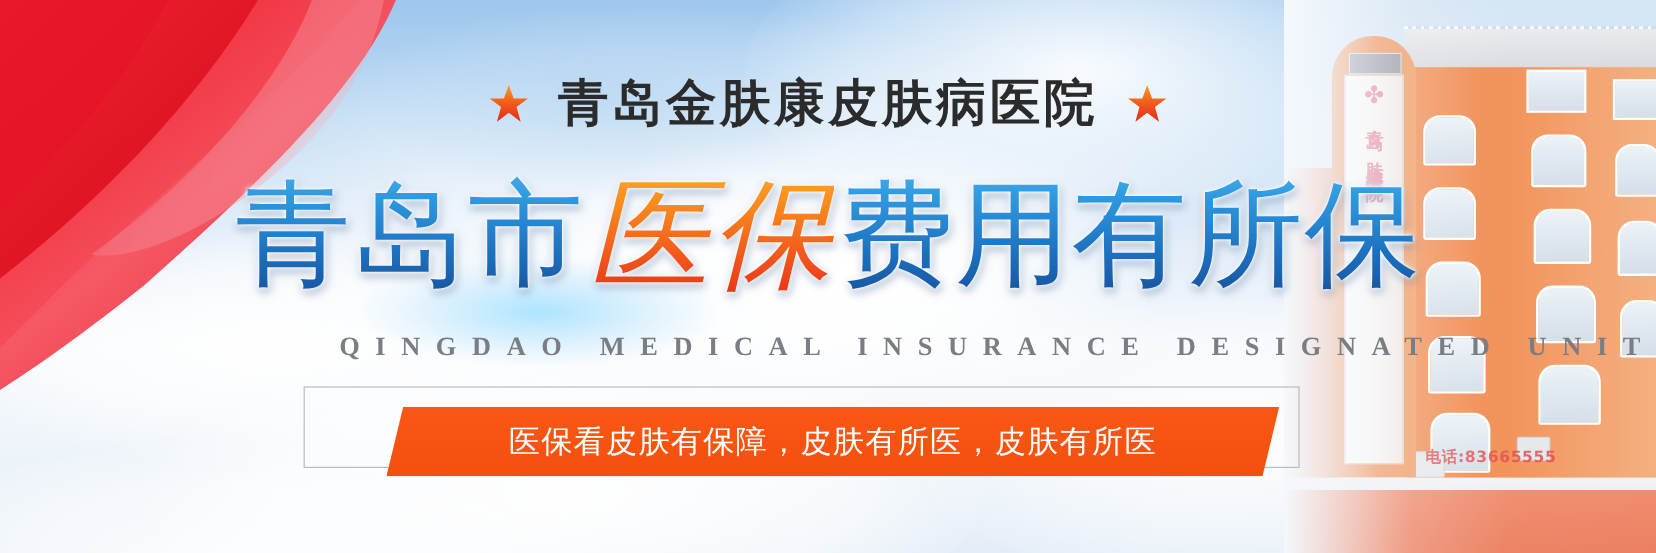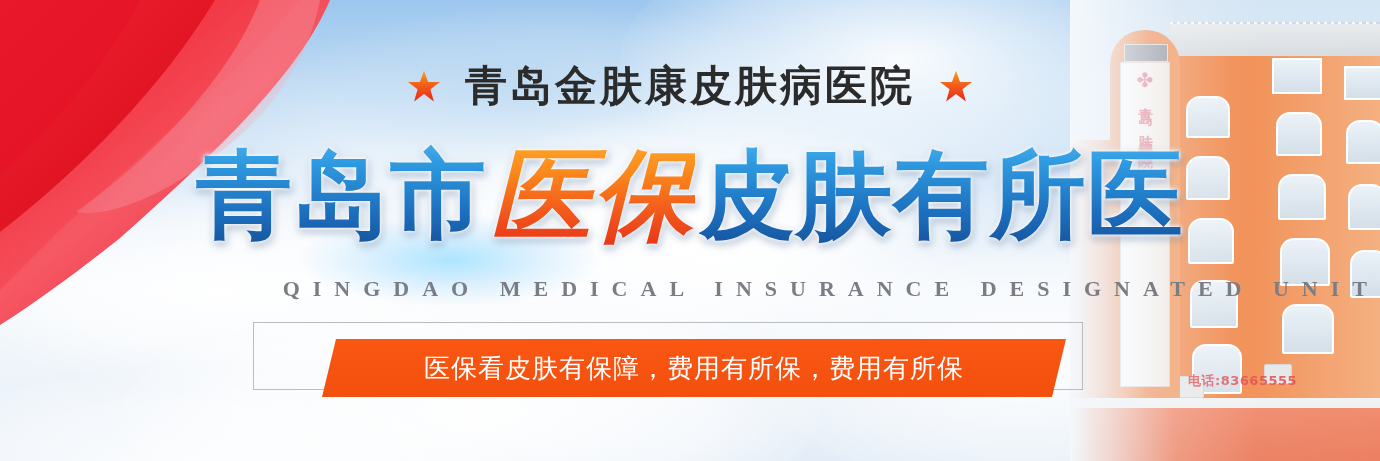--- a/index.html
+++ b/index.html
@@ -104,21 +104,21 @@
     white-space:nowrap;
   }
   .star{width:34px;height:33px;flex:0 0 auto;}
 
   .headline{
     position:absolute;left:0;right:0;top:138px;height:118px;
     display:flex;align-items:center;justify-content:center;
     white-space:nowrap;pointer-events:none;
   }
   .hl-blue, .hl-orange{
-    font-family:"DejaVu Sans",sans-serif;font-weight:700;
+    font-family:"DejaVu Sans",sans-serif;font-weight:400;
     -webkit-background-clip:text;background-clip:text;color:transparent;
     -webkit-text-stroke:0;
     filter:drop-shadow(0 0 1.5px #ffffff) drop-shadow(0 0 3px #ffffff) drop-shadow(1px 3px 3px rgba(40,80,130,.35));
   }
   .hl-blue{
     font-size:96px;letter-spacing:1px;
     background-image:linear-gradient(to bottom,#58b6ec 0%,#309ce2 22%,#1c6fbe 62%,#14478f 100%);
   }
   .hl-orange{
     font-size:100px;letter-spacing:2px;margin:0 4px;
@@ -243,22 +243,22 @@
     </svg>
     <div class="name">青岛金肤康皮肤病医院</div>
     <svg class="star" viewBox="0 0 100 96">
       <polygon points="50,2 62,35 97,35 69,56 79,92 50,70 21,92 31,56 3,35 38,35" fill="url(#sg)"></polygon>
     </svg>
   </div>
 
   <div class="headline">
     <span class="hl-blue">青岛市</span>
     <span class="hl-orange">医保</span>
-    <span class="hl-blue">皮肤有所医</span>
+    <span class="hl-blue">费用有所保</span>
   </div>
 
   <div class="subtitle-en">QINGDAO MEDICAL INSURANCE DESIGNATED UNIT</div>
 
   <div class="slogan">
-    <span>医保看皮肤有保障，费用有所保，费用有所保</span>
+    <span>医保看皮肤有保障，皮肤有所医，皮肤有所医</span>
   </div>
 
 </div>
 
 </body></html>

